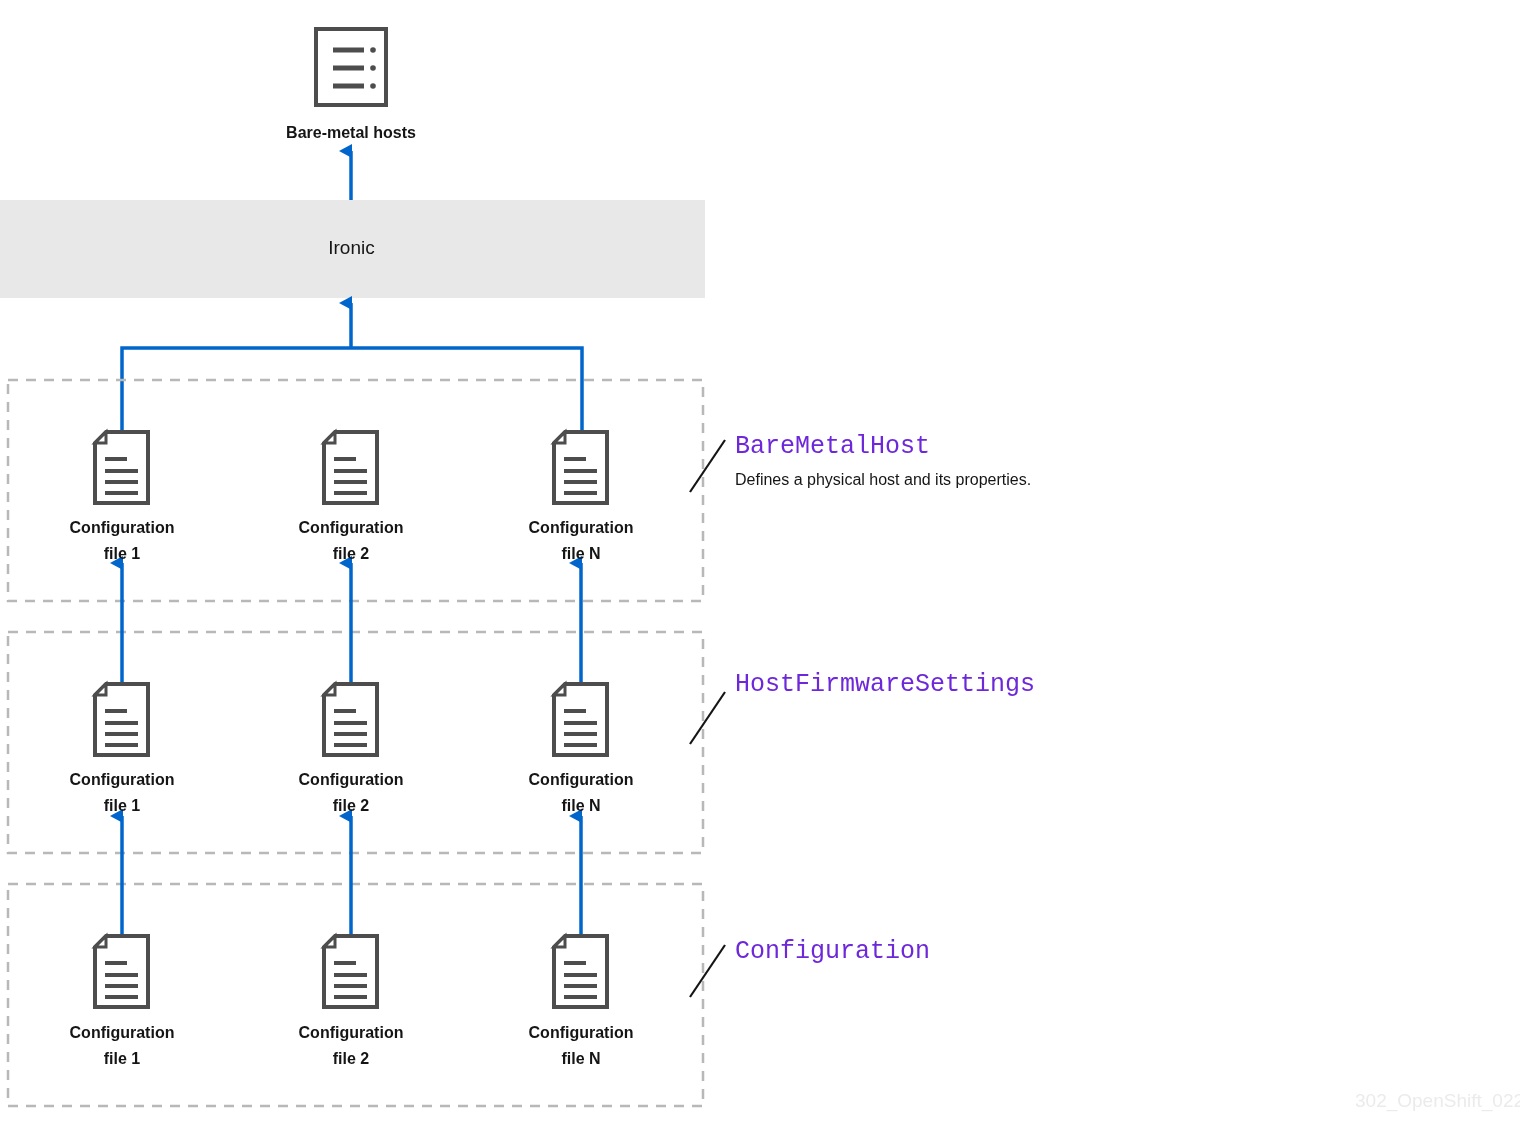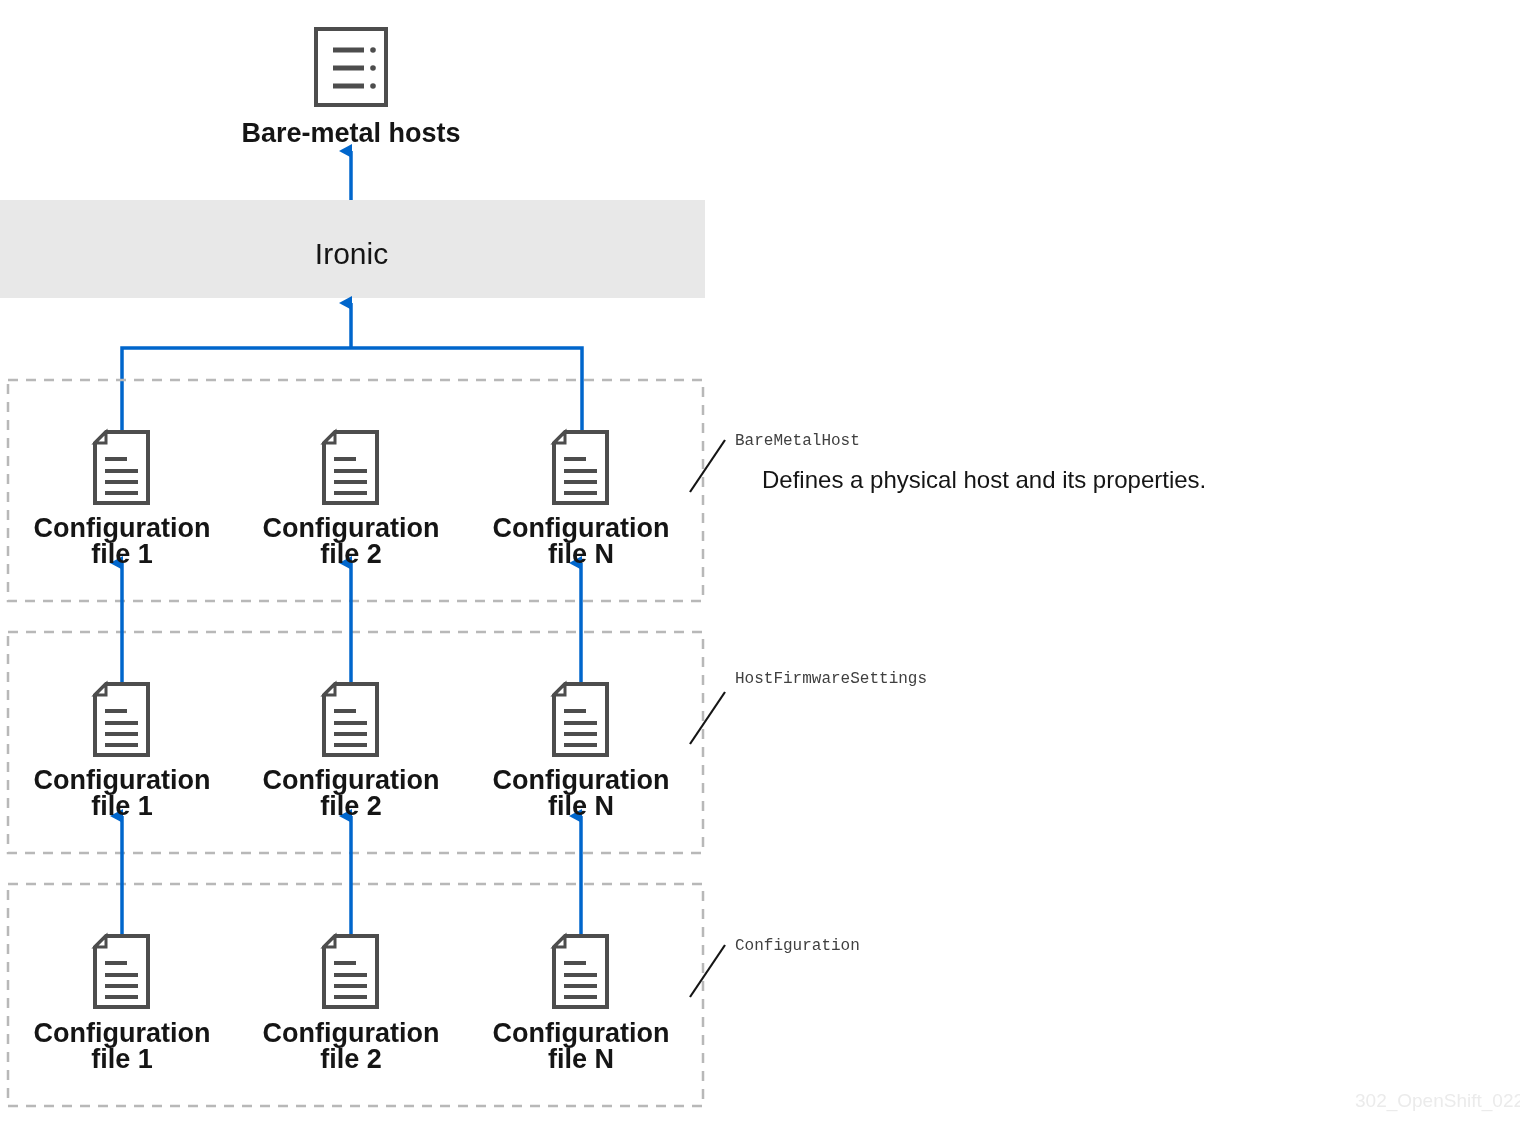--- a/index.html
+++ b/index.html
@@ -23,51 +23,50 @@
     top: 0;
     left: 0;
     width: 1520px;
     height: 1142px;
   }
 
   
   .lbl-bold {
     position: absolute;
     font-family: "Liberation Sans", sans-serif;
-    font-size: 27px;
+    font-size: 16px;
     font-weight: bold;
     color: #151515;
     text-align: center;
     line-height: 26px;
     white-space: pre-line;
   }
   .lbl-ironic {
     position: absolute;
     font-family: "Liberation Sans", sans-serif;
-    font-size: 30px;
+    font-size: 19px;
     font-weight: normal;
     color: #151515;
     text-align: center;
   }
   .ann-title {
     position: absolute;
     font-family: "Liberation Mono", monospace;
-    font-size: 16px;
-    color: #404040;
+    font-size: 25px;
+    color: #6d28d9;
     white-space: nowrap;
     letter-spacing: 0px;
   }
   .ann-desc {
     position: absolute;
     font-family: "Liberation Sans", sans-serif;
-    font-size: 24px;
+    font-size: 16px;
     color: #151515;
     white-space: pre-line;
     line-height: 28px;
-    margin-left: 27px;
   }
   .watermark {
     position: absolute;
     font-family: "Liberation Sans", sans-serif;
     font-size: 19px;
     color: #ebebeb;
     white-space: nowrap;
   }
 </style>
 </head>

